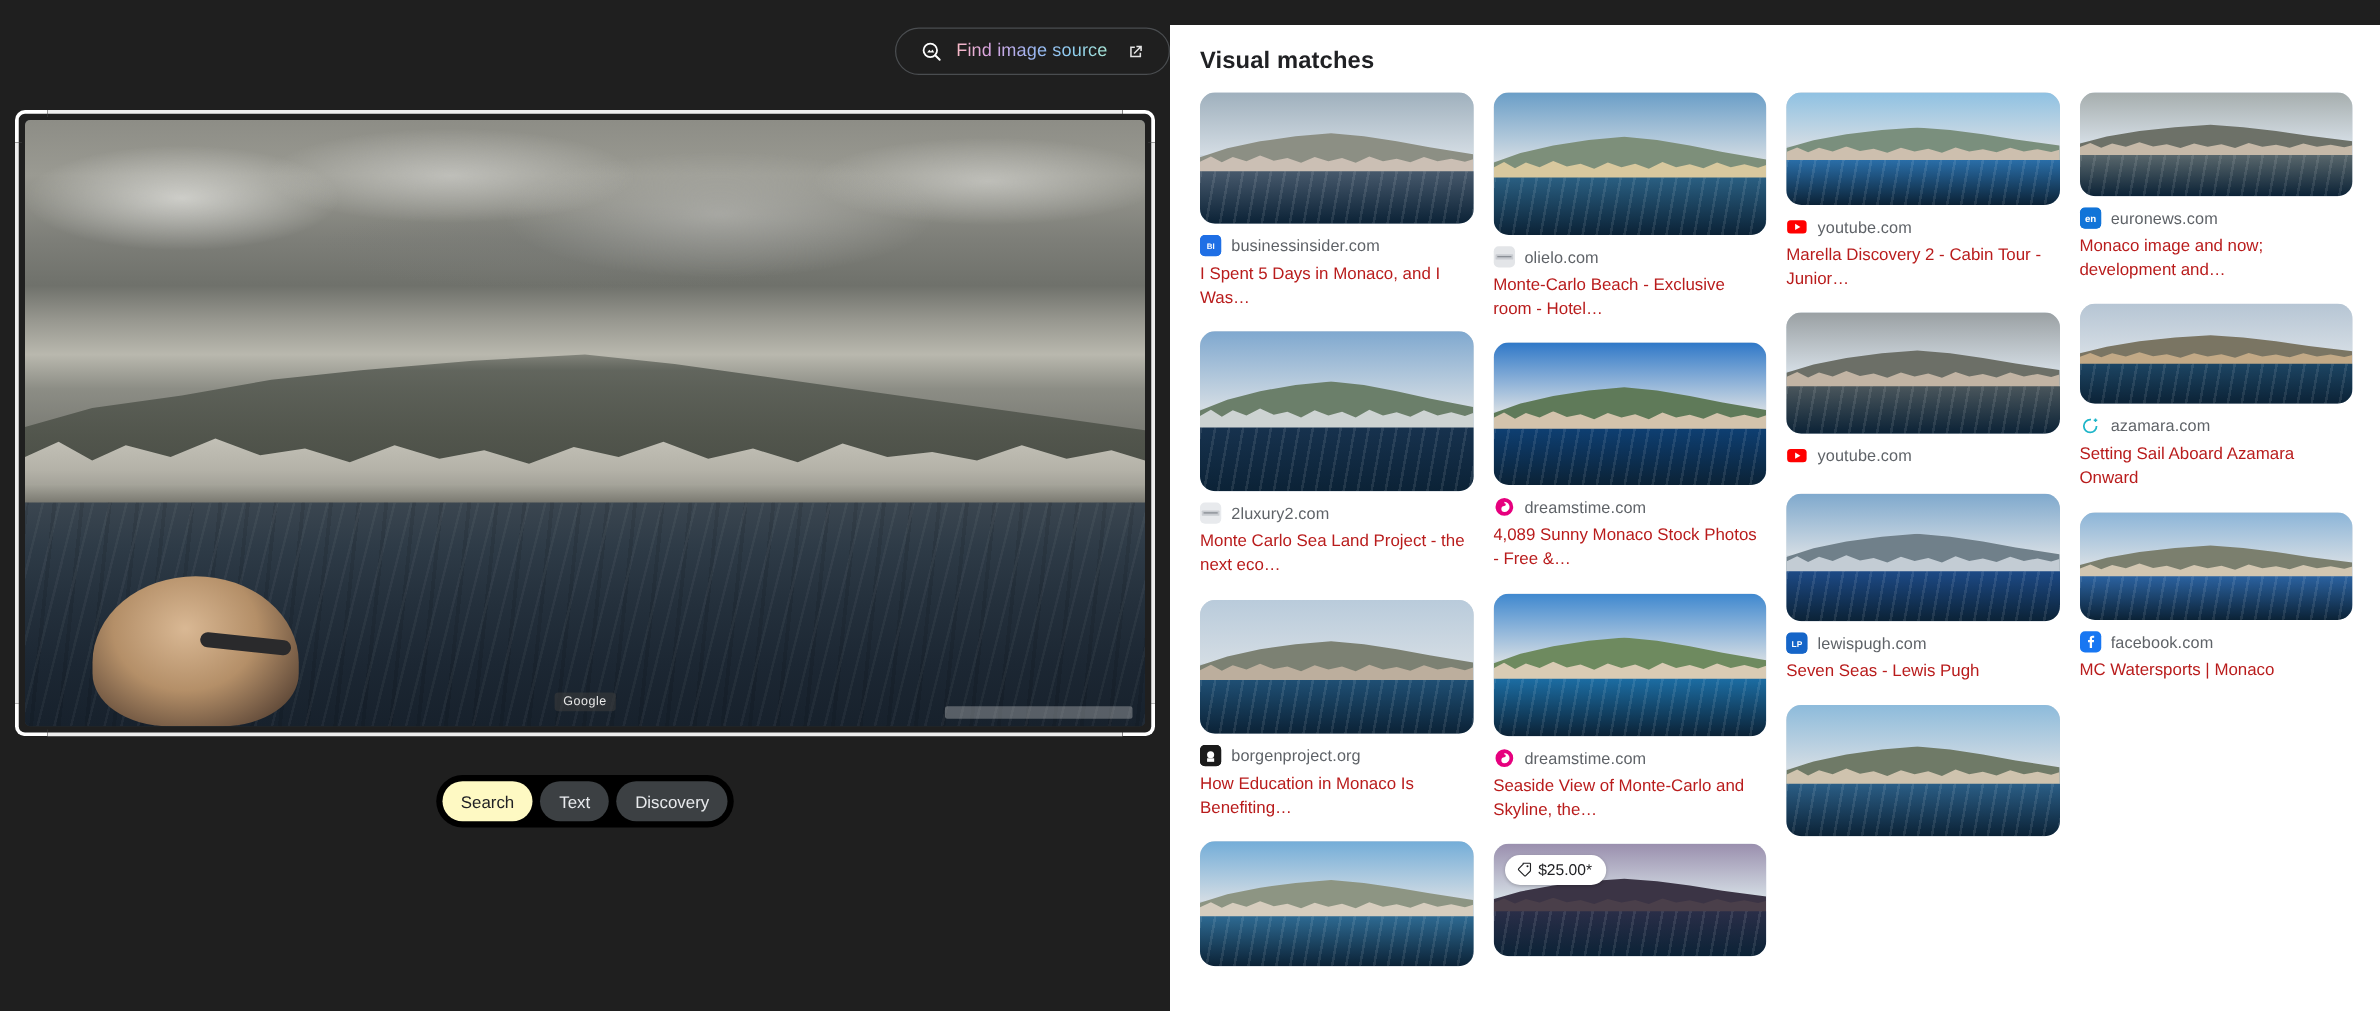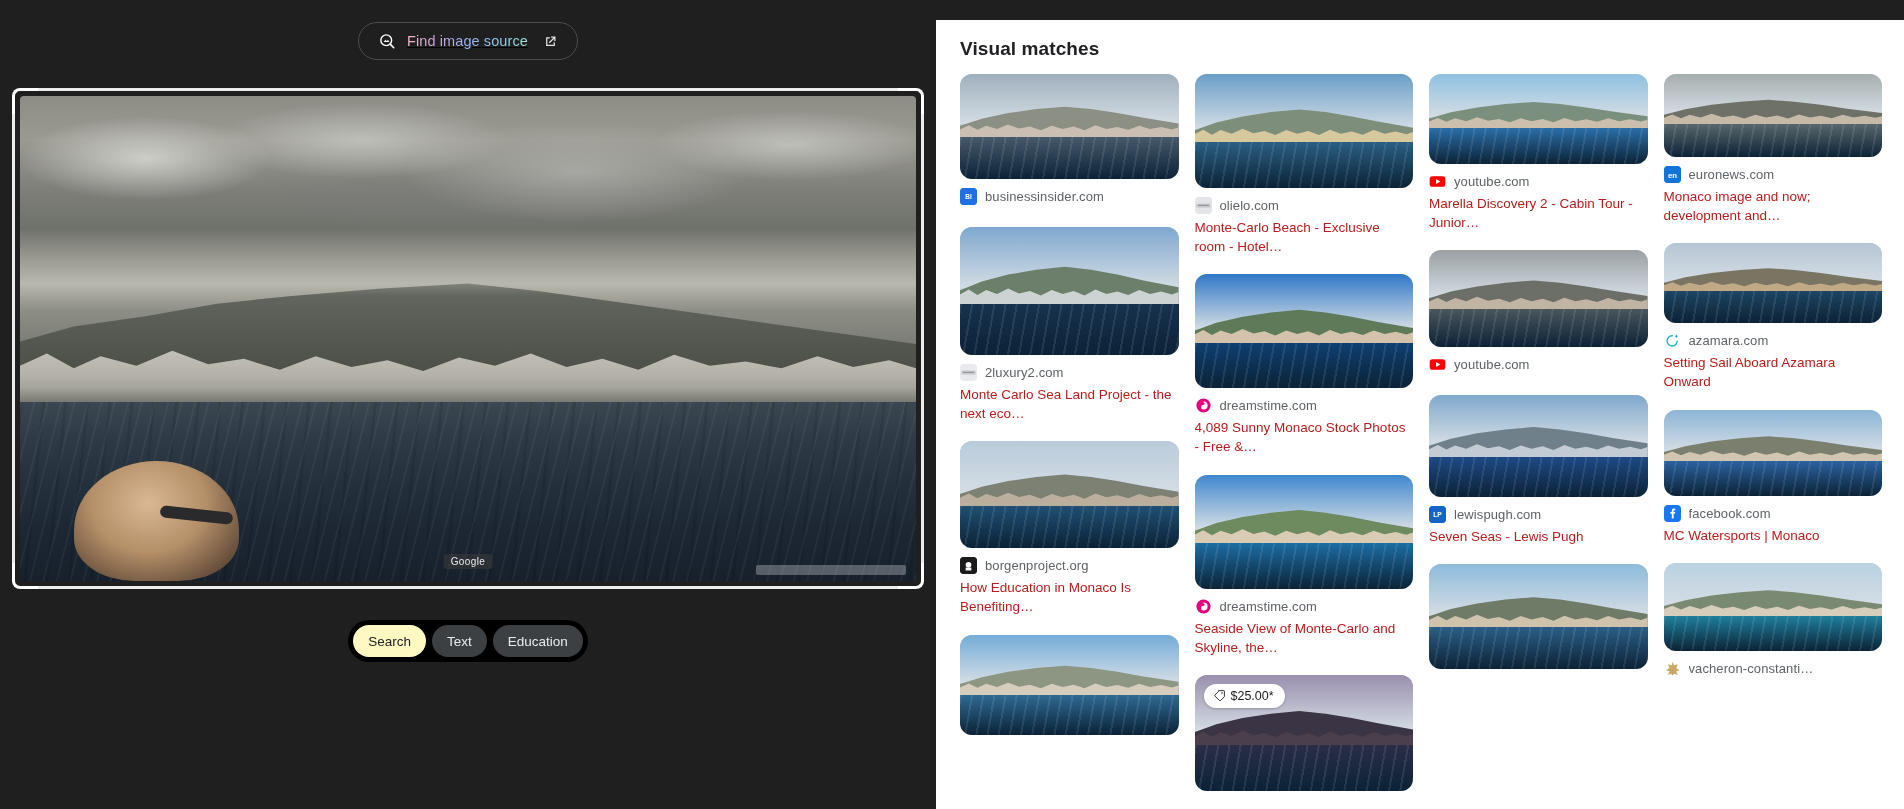--- a/index.html
+++ b/index.html
@@ -13,21 +13,21 @@
 
   
   .left-panel {
     width: 936px; height: 809px;
     background: #1f1f1f;
     position: relative;
     flex: 0 0 936px;
   }
   .find-source-bar {
     height: 82px;
-    display: flex; align-items: center; justify-content: center; text-decoration: underline;
+    display: flex; align-items: center; justify-content: flex-end;
   }
   .find-source-btn {
     display: flex; align-items: center; gap: 11px;
     height: 38px; padding: 0 19px;
     border: 1px solid #4a4d50;
     border-radius: 19px;
     background: #1f1f1f;
     cursor: pointer;
   }
   .find-source-btn .fs-icon { width: 18px; height: 18px; display:block; flex:0 0 18px; }
@@ -249,21 +249,21 @@
         <div class="ch tr"></div>
         <div class="ch bl"></div>
         <div class="ch br"></div>
       </div>
     </div>
 
     <div class="mode-bar">
       <div class="mode-group">
         <div class="mode-pill active">Search</div>
         <div class="mode-pill">Text</div>
-        <div class="mode-pill">Education</div>
+        <div class="mode-pill">Discovery</div>
       </div>
     </div>
   </div>
 
   <div class="right-panel">
     <div class="vm-title">Visual matches</div>
     <div class="masonry" id="masonry"><div class="card"><div class="thumb" style="height:105px">
             <div class="sc">
               <div class="k-sky" style="background:linear-gradient(180deg,#9fb0bd,#ffffff33)"></div>
               <div class="k-hill" style="background:#8c8f84"></div>
@@ -272,21 +272,21 @@
               <div class="k-wave"></div>
             </div>
           </div><div class="src-row">
             <span class="fav" style="background:#1f6fe5">
               <svg viewBox="0 0 24 24" style="width:17px;height:17px">
                 <rect width="24" height="24" rx="4" fill="#1f6fe5"></rect>
                 <text x="12" y="16" font-size="9" font-family="Liberation Sans, sans-serif" font-weight="700" fill="#fff" text-anchor="middle">BI</text>
               </svg>
             </span>
             <span class="src-name">businessinsider.com</span>
-          </div></div><div class="card"><div class="thumb" style="height:128px">
+          </div><div class="card-title">I Spent 5 Days in Monaco, and I Was…</div></div><div class="card"><div class="thumb" style="height:128px">
             <div class="sc">
               <div class="k-sky" style="background:linear-gradient(180deg,#7fa8cf,#ffffff33)"></div>
               <div class="k-hill" style="background:#6b7f6a"></div>
               <div class="k-town" style="background:#cdd3d2"></div>
               <div class="k-sea" style="background:linear-gradient(180deg,#17324e,#0b2236)"></div>
               <div class="k-wave"></div>
             </div>
           </div><div class="src-row">
             <span class="fav" style="background:#e8eaed">
               <svg viewBox="0 0 24 24" style="width:17px;height:17px">
@@ -359,21 +359,21 @@
               <div class="k-sea" style="background:linear-gradient(180deg,#1c6da3,#0b2236)"></div>
               <div class="k-wave"></div>
             </div>
           </div><div class="src-row">
             <span class="fav" style="background:#ffffff">
               <svg viewBox="0 0 24 24" style="width:17px;height:17px">
                 <path d="M12 2a10 10 0 1 0 0 20 10 10 0 0 0 0-20zm0 4.2a5.8 5.8 0 0 1 0 11.6 3.4 3.4 0 1 1 0-6.8 1.6 1.6 0 1 0 0-3.2z" fill="#e6007e"></path>
               </svg>
             </span>
             <span class="src-name">dreamstime.com</span>
-          </div><div class="card-title">Seaside View of Monte-Carlo and Skyline, the…</div></div><div class="card"><div class="thumb" style="height:116px">
+          </div><div class="card-title">Seaside View of Monte-Carlo and Skyline, the…</div></div><div class="card"><div class="thumb" style="height:90px">
             <div class="sc">
               <div class="k-sky" style="background:linear-gradient(180deg,#9a8fae,#ffffff33)"></div>
               <div class="k-hill" style="background:#3b3445"></div>
               <div class="k-town" style="background:#4a3f4a"></div>
               <div class="k-sea" style="background:linear-gradient(180deg,#2a2e48,#0b2236)"></div>
               <div class="k-wave"></div>
             </div>
             <div class="price-badge">
               <svg class="tag-ic" viewBox="0 0 24 24">
                 <path d="M10.3 3H20a1 1 0 0 1 1 1v9.7a1.5 1.5 0 0 1-.44 1.06l-6.5 6.5a1.5 1.5 0 0 1-2.12 0l-8.2-8.2a1.5 1.5 0 0 1 0-2.12l6.5-6.5A1.5 1.5 0 0 1 10.3 3z" fill="none" stroke="#202124" stroke-width="1.7"></path>
@@ -478,31 +478,16 @@
               <div class="k-wave"></div>
             </div>
           </div><div class="src-row">
             <span class="fav" style="background:#1877f2">
               <svg viewBox="0 0 24 24" style="width:17px;height:17px">
                 <circle cx="12" cy="12" r="11" fill="#1877f2"></circle>
                 <path d="M13.6 12.3h2l.3-2.4h-2.3V8.5c0-.7.2-1.1 1.2-1.1h1.2V5.2c-.2 0-1-.1-1.8-.1-1.9 0-3.2 1.1-3.2 3.2v1.6H9v2.4h2V19h2.6z" fill="#fff"></path>
               </svg>
             </span>
             <span class="src-name">facebook.com</span>
-          </div><div class="card-title">MC Watersports | Monaco</div></div><div class="card"><div class="thumb" style="height:88px">
-            <div class="sc">
-              <div class="k-sky" style="background:linear-gradient(180deg,#b9d2e2,#ffffff33)"></div>
-              <div class="k-hill" style="background:#7a8a72"></div>
-              <div class="k-town" style="background:#d6cdbb"></div>
-              <div class="k-sea" style="background:linear-gradient(180deg,#1e7f9c,#0b2236)"></div>
-              <div class="k-wave"></div>
-            </div>
-          </div><div class="src-row">
-            <span class="fav" style="background:#ffffff">
-              <svg viewBox="0 0 24 24" style="width:17px;height:17px">
-                <path d="M12 2l2 5.5L19.5 6l-2.2 5.3 4.7 3-4.7 1.7 2.2 5.3L14 19.5 12 22l-2-2.5-4.5 1.8 2.2-5.3L3 14.3l4.7-3L5.5 6 11 7.5z" fill="#c8a96a"></path>
-              </svg>
-            </span>
-            <span class="src-name">vacheron-constanti…</span>
-          </div></div></div>
+          </div><div class="card-title">MC Watersports | Monaco</div></div></div>
   </div>
 
 </div>
 
 </body></html>

